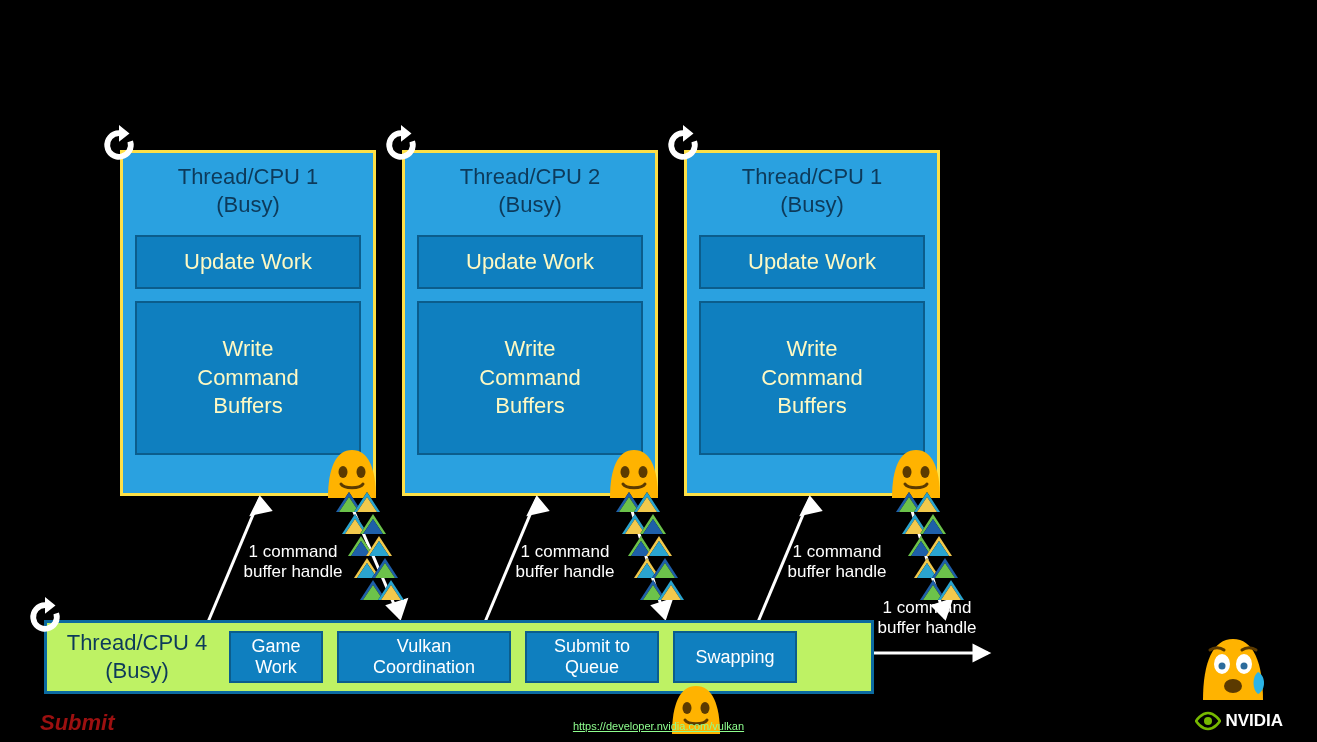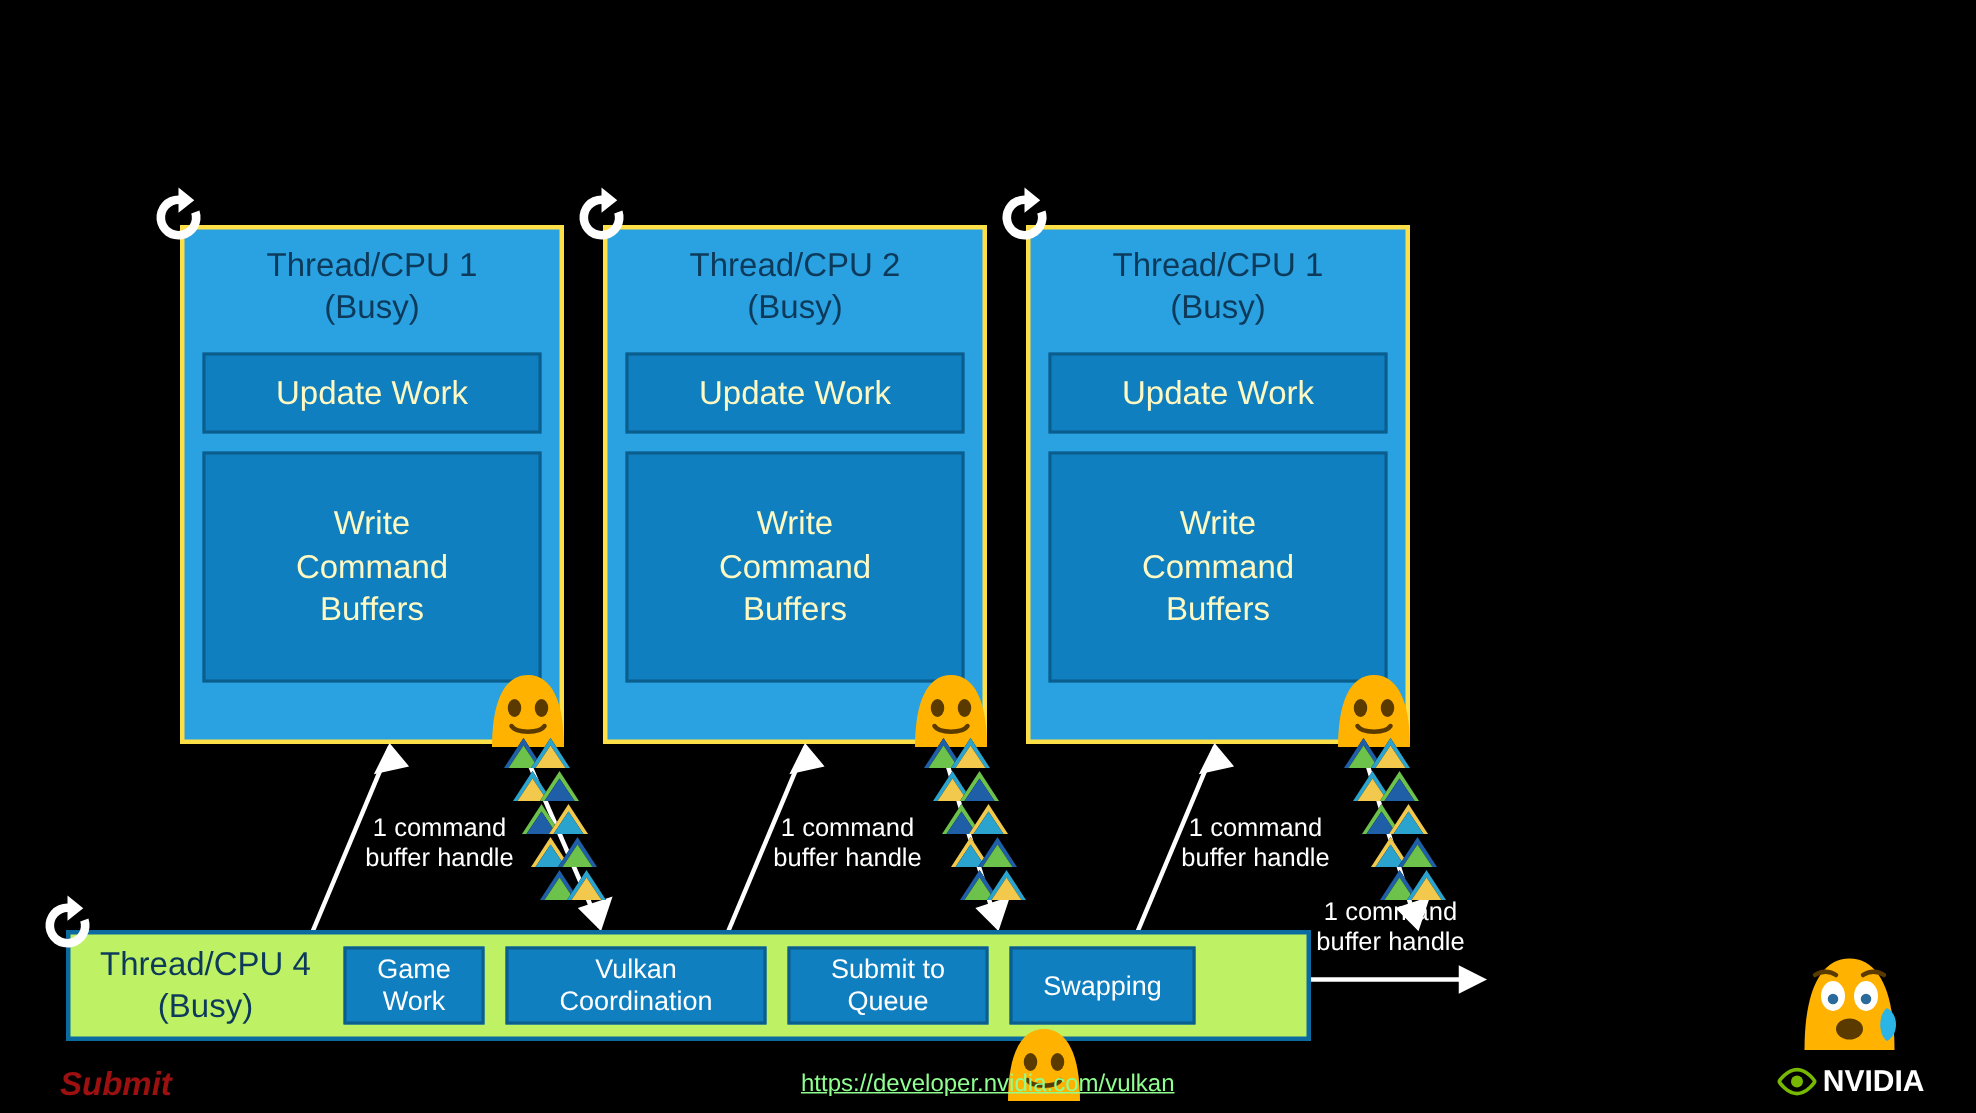--- a/index.html
+++ b/index.html
@@ -26,23 +26,23 @@
   .tri{position:absolute;width:0;height:0;border-left:13px solid transparent;border-right:13px solid transparent;border-bottom:20px solid;filter:drop-shadow(0 0 0.5px #000)}
   
   .anno{position:absolute;color:#fff;font-size:17px;text-align:center;line-height:1.2}
   
   .barbox{position:absolute;background:#bef264;border:3px solid #0b6aa0}
   .bar-inner{position:absolute;background:#0f7fbf;border:2px solid #0b5d8c;color:#fff;text-align:center;display:flex;align-items:center;justify-content:center;font-size:18px;line-height:1.15}
   .bar-label{position:absolute;color:#0d3a5a;font-size:22px;text-align:center;line-height:1.25}
   
   .gpu{position:absolute;background:#76b900;color:#fff;text-align:center;display:flex;align-items:center;justify-content:center;font-size:22px;line-height:1.25}
   
-  .link{position:absolute;left:0;right:0;bottom:10px;text-align:center;font-size:16px;color:#8fff8f;text-decoration:underline}
+  .link{position:absolute;left:0;right:0;bottom:10px;text-align:center;font-size:11px;color:#8fff8f;text-decoration:underline}
   .vulkan{position:absolute;left:40px;bottom:6px;color:#9c1010;font-size:22px;font-weight:700;font-style:italic}
-  .nvidia{position:absolute;right:34px;bottom:8px;color:#fff;font-size:20px;font-weight:700;display:flex;align-items:center;gap:4px}
+  .nvidia{position:absolute;right:34px;bottom:8px;color:#fff;font-size:17px;font-weight:700;display:flex;align-items:center;gap:4px}
   .nvidia .eye{width:26px;height:26px}
 </style>
 </head>
 <body>
 
 <div class="slide">
 
 
   <div class="thread-box" style="left:120px;top:150px">
     <div class="thread-label">

